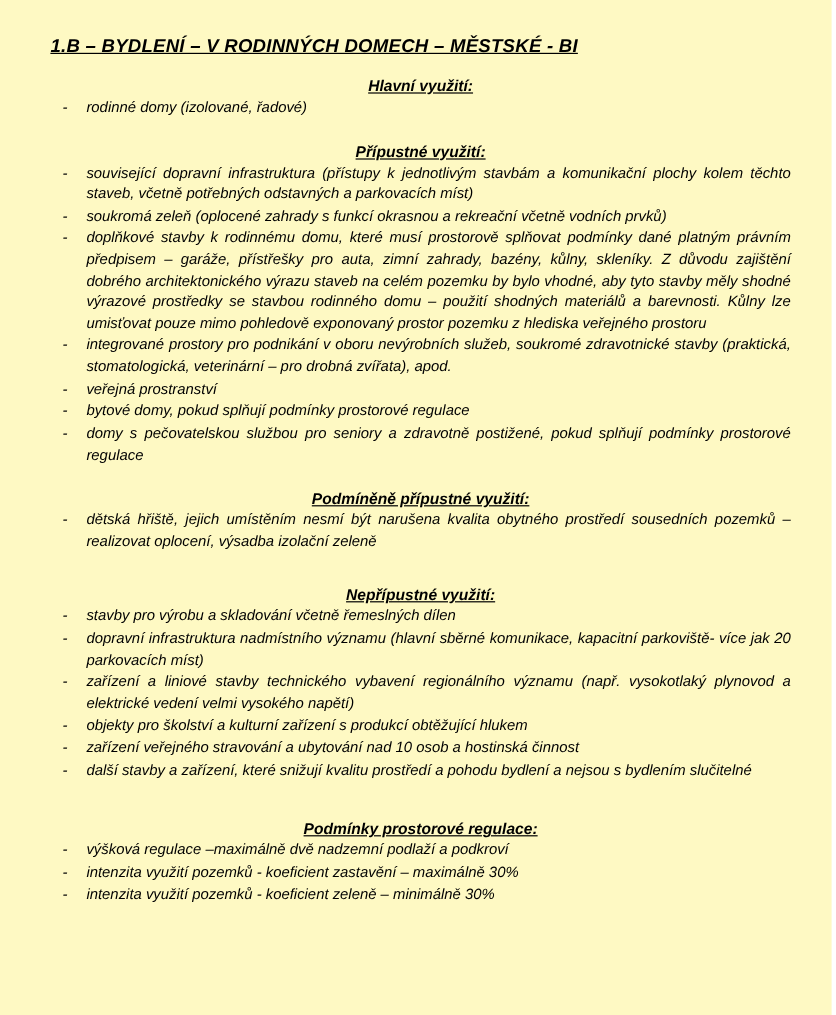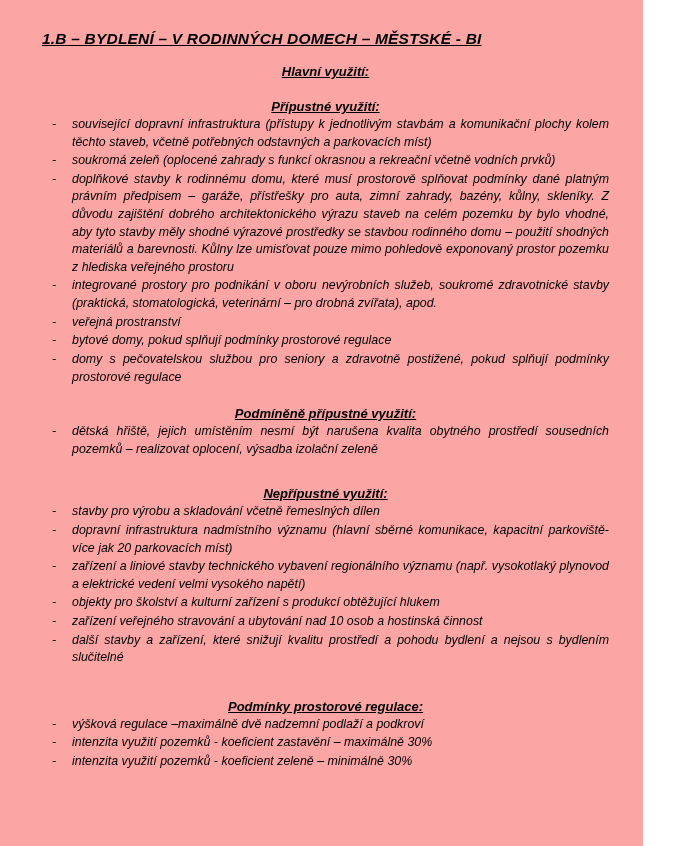--- a/index.html
+++ b/index.html
@@ -7,25 +7,25 @@
     padding: 0;
     background: #ffffff;
   }
   body {
     width: 697px;
     min-height: 846px;
     font-family: "Liberation Sans", sans-serif;
     color: #000000;
   }
   .page {
-    width: 643px;
+    width: 693px;
     min-height: 846px;
     box-sizing: border-box;
     padding: 26px 34px 20px 42px;
-    background: #fca5a5;
+    background: #fef9c3;
   }
   .doc-title {
     font-style: italic;
     font-weight: bold;
     font-size: 15.5px;
     text-decoration: underline;
     letter-spacing: 0.2px;
     margin: 4px 0 16px 0;
     text-align: left;
   }
@@ -70,20 +70,23 @@
 </style>
 </head>
 <body>
 
 <div class="page">
 
   <div class="doc-title">1.B – BYDLENÍ – V RODINNÝCH DOMECH – MĚSTSKÉ - BI</div>
 
   <div class="section">
     <div class="section-heading">Hlavní využití:</div>
+    <ul class="items">
+      <li>rodinné domy (izolované, řadové)</li>
+    </ul>
   </div>
 
   <div class="gap-sm"></div>
 
   <div class="section">
     <div class="section-heading">Přípustné využití:</div>
     <ul class="items">
       <li>související dopravní infrastruktura (přístupy k jednotlivým stavbám a komunikační plochy kolem těchto staveb, včetně potřebných odstavných a parkovacích míst)</li>
       <li>soukromá zeleň (oplocené zahrady s funkcí okrasnou a rekreační včetně vodních prvků)</li>
       <li>doplňkové stavby k rodinnému domu, které musí prostorově splňovat podmínky dané platným právním předpisem – garáže, přístřešky pro auta, zimní zahrady, bazény, kůlny, skleníky. Z důvodu zajištění  dobrého architektonického výrazu staveb na celém pozemku by bylo vhodné, aby tyto stavby měly shodné výrazové prostředky se stavbou rodinného domu – použití shodných materiálů a barevnosti. Kůlny lze umisťovat pouze mimo pohledově exponovaný prostor pozemku z hlediska veřejného prostoru</li>

